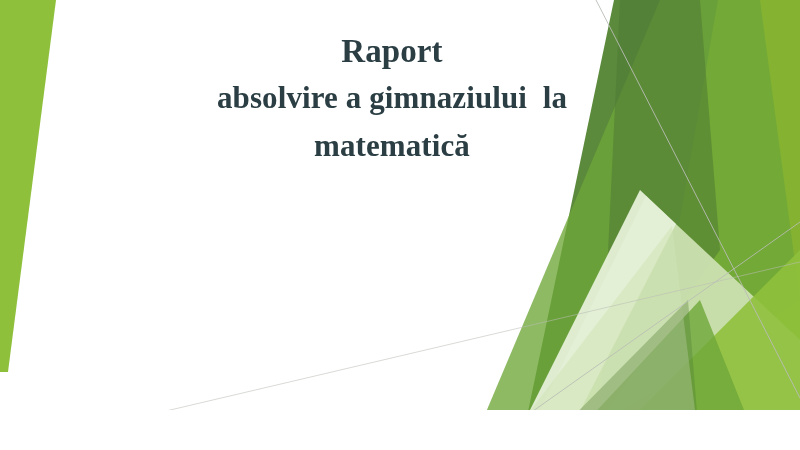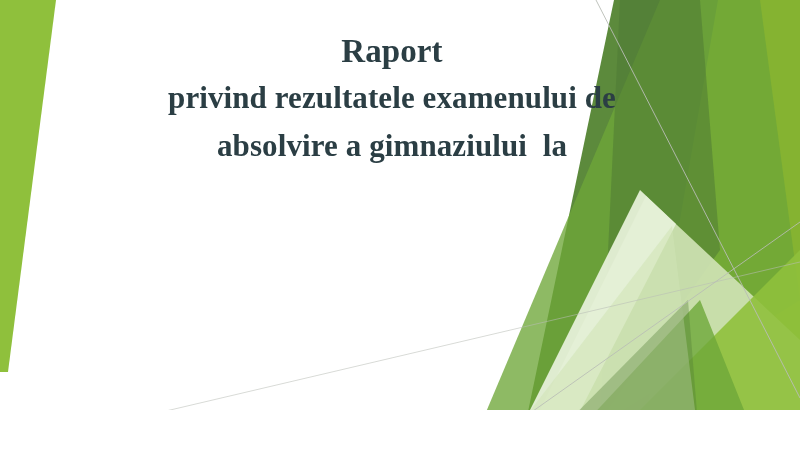--- a/index.html
+++ b/index.html
@@ -78,17 +78,17 @@
     <line x1="596" y1="0" x2="800" y2="398" stroke="#b9bdb6" stroke-width="1" opacity="0.9"></line>
 
     <line x1="478" y1="450" x2="800" y2="222" stroke="#b9bdb6" stroke-width="1" opacity="0.85"></line>
 
     <line x1="0" y1="450" x2="800" y2="262" stroke="#b9bdb6" stroke-width="1" opacity="0.55"></line>
 
   </svg>
 
   <div id="title-block">
     <div class="title-line line-main">Raport</div>
-    <div class="title-line line-sub">privind rezultatele examenului de</div>
     <div class="title-line line-sub">absolvire a gimnaziului  la</div>
+    <div class="title-line line-sub">matematică</div>
   </div>
 
 </div>
 
 </body></html>

